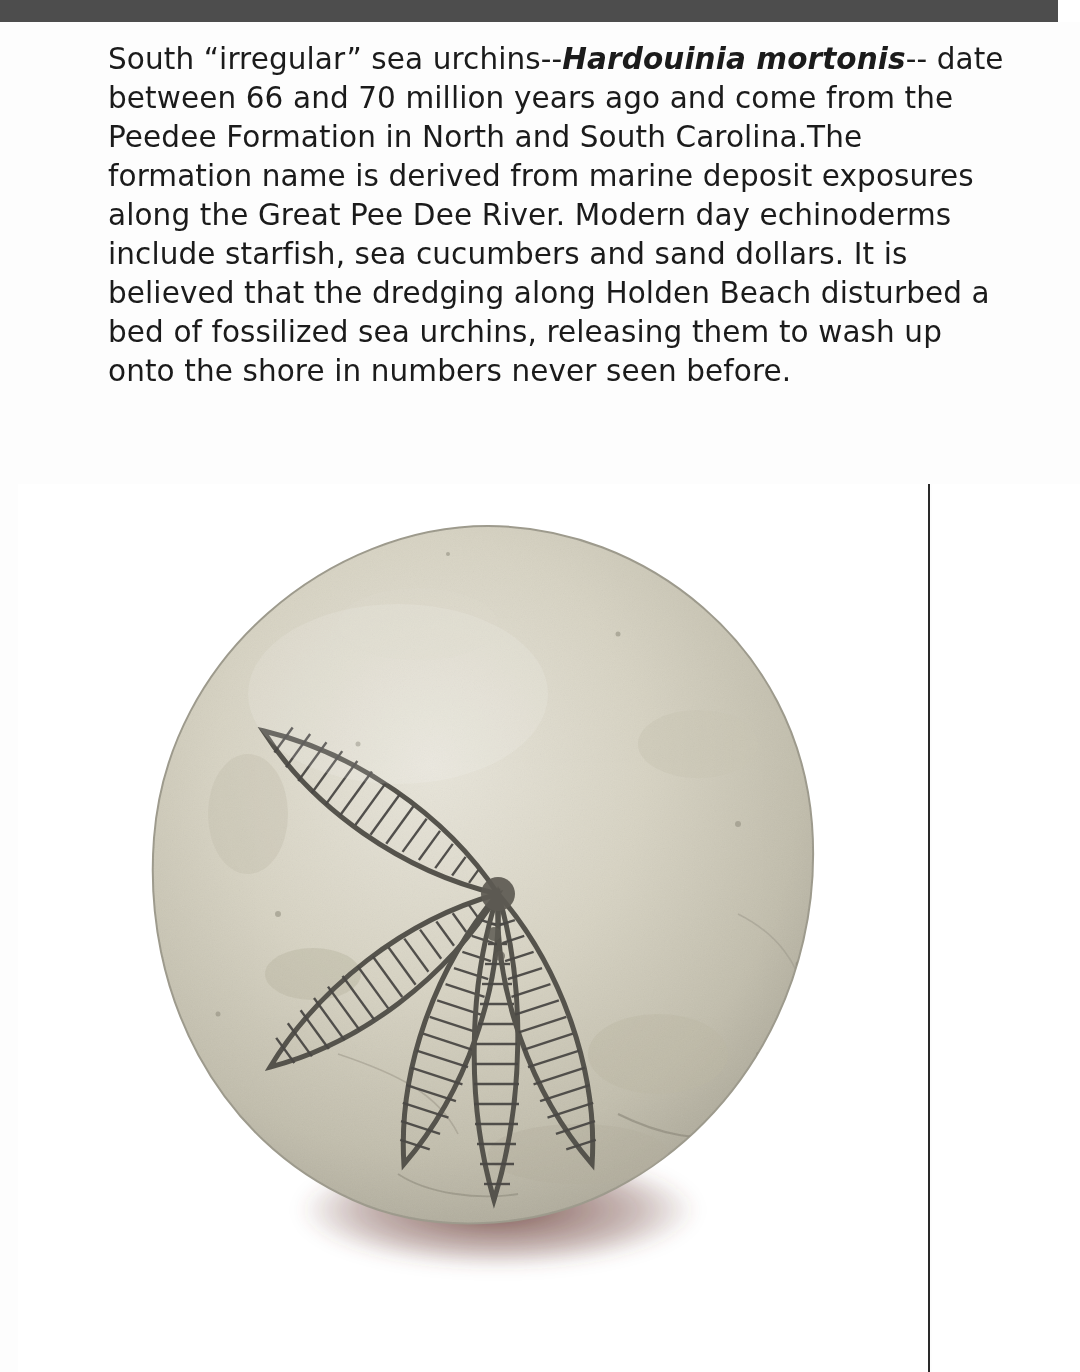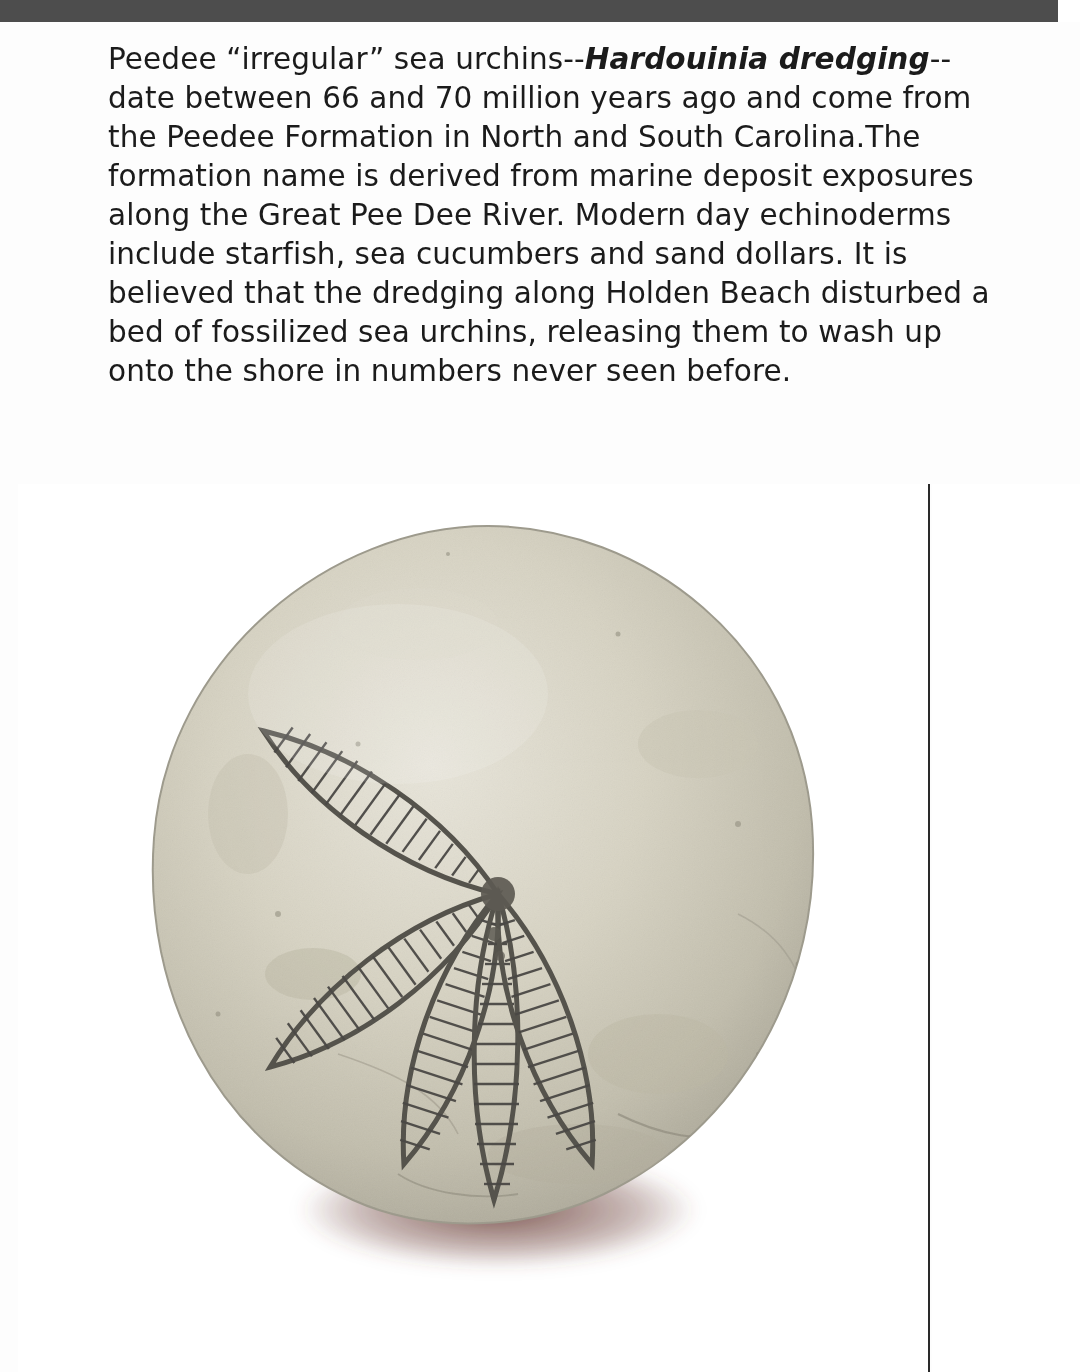--- a/index.html
+++ b/index.html
@@ -110,21 +110,21 @@
 </head>
 <body>
 
 <div class="page">
 
   <div class="top-bar">
     <div class="top-bar-right"></div>
   </div>
 
   <div class="caption">
-    <span>Peedee “irregular” sea urchins--</span><i>Hardouinia dredging</i><span>--</span>
+    <span>South “irregular” sea urchins--</span><i>Hardouinia mortonis</i><span>--</span>
     <span>date between 66 and 70 million years ago and come from the Peedee Formation in North and South Carolina.The formation name is derived from marine deposit exposures along the Great Pee Dee River.   Modern day echinoderms include starfish, sea cucumbers and sand dollars. It is believed that the dredging along Holden Beach disturbed a bed of fossilized sea urchins, releasing them to wash up onto the shore in numbers never seen before.</span>
   </div>
 
   <div class="photo-top-rule"></div>
   <div class="photo-right-white"></div>
 
   <div class="photo-frame">
     <div class="urchin-wrap">
       <svg class="urchin" viewBox="0 0 780 800" xmlns="http://www.w3.org/2000/svg">
         <defs>

